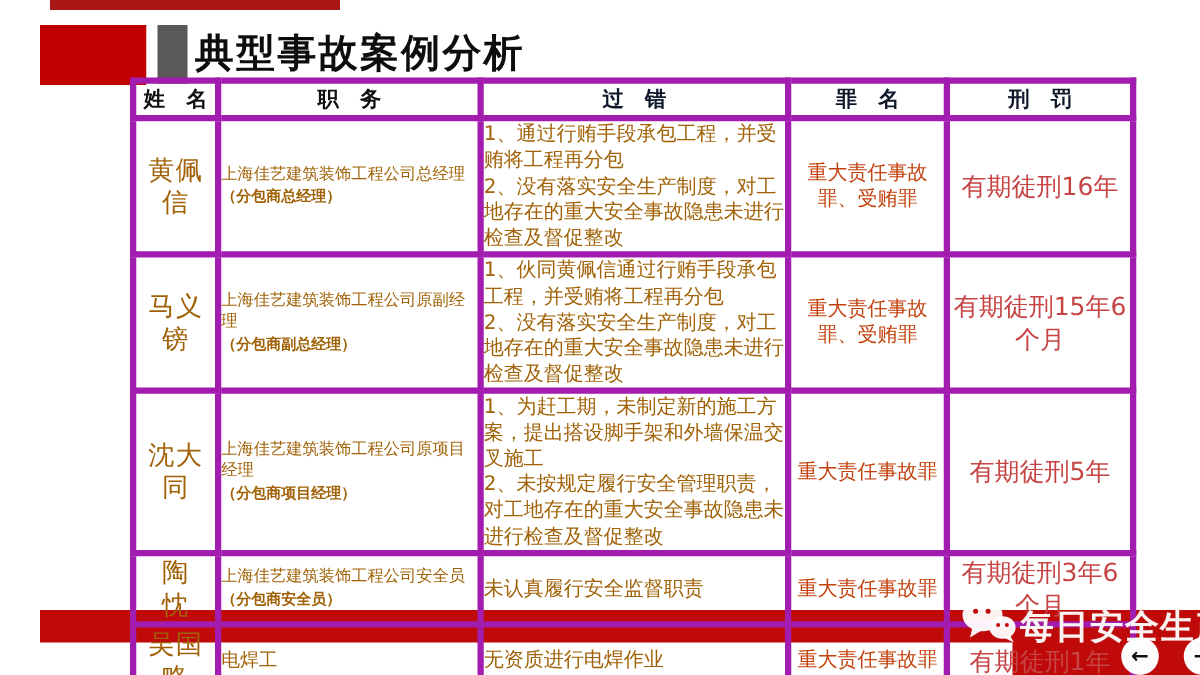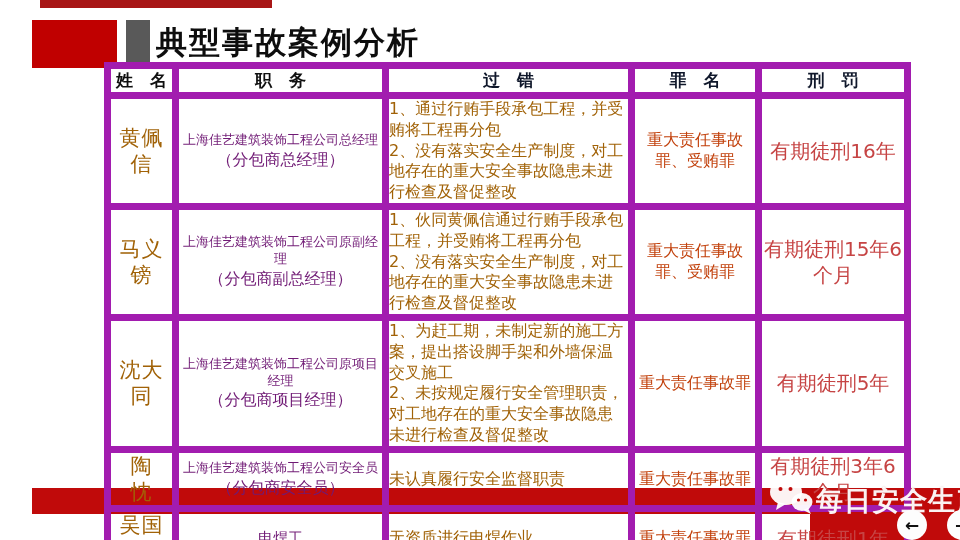--- a/index.html
+++ b/index.html
@@ -13,30 +13,30 @@
   .red-block-tr{position:absolute;left:928px;top:54px;width:32px;height:19px;background:#c00000;}
   .bottom-band{position:absolute;left:0;top:488px;width:960px;height:26px;background:#c00a0a;z-index:1;}
   .corner-block{position:absolute;left:778px;top:488px;width:182px;height:52px;background:#c00a0a;z-index:1;}
 
   .title{position:absolute;left:124px;top:22px;font-size:31px;font-weight:bold;color:#0d0d0d;
          letter-spacing:2px;white-space:nowrap;z-index:2;}
 
   
   table.case-table{position:absolute;left:72px;top:62px;width:800px;border-collapse:collapse;
                    table-layout:fixed;z-index:2;background:transparent;}
-  .case-table td,.case-table th{border:7px solid #a21caf;padding:0;vertical-align:middle;
+  .case-table td,.case-table th{border:5px solid #a21caf;padding:0;vertical-align:middle;
                                 background:transparent;overflow:hidden;}
   table.case-table{border:2px solid #1f1f1f;}
   .case-table th{font-size:17px;font-weight:bold;color:#101010;}
   .case-table th.hdr-red{color:#0f172a;}
   .name-cell{font-size:21px;color:#a16207;text-align:center;line-height:1.25;
              letter-spacing:1px;white-space:pre-line;}
-  .pos-cell{text-align:center;color:#701a75;padding:0 5px;}
+  .pos-cell{text-align:left;color:#a16207;padding:0 5px;}
   .pos1{font-size:13px;line-height:1.3;}
-  .pos2{font-size:16px;font-weight:normal;line-height:1.35;}
+  .pos2{font-size:12px;font-weight:bold;line-height:1.35;}
   tr.row-last .pos1{font-size:15px;}
   .fault-cell{font-size:16px;color:#a16207;text-align:left;line-height:1.3;
               padding:3px 6px;white-space:pre-line;}
   .crime-cell{font-size:16px;color:#c2410c;text-align:center;line-height:1.3;padding:0 10px;}
   .penalty-cell{font-size:20px;color:#c64444;text-align:center;line-height:1.3;padding:0 8px;}
 
   
   .watermark{position:absolute;left:736px;top:477px;z-index:4;display:flex;align-items:flex-end;}
   .wm-text{font-size:27px;font-weight:bold;color:#ffffff;opacity:.95;letter-spacing:1px;
            white-space:nowrap;text-shadow:0 0 2px rgba(170,60,60,.35);}

